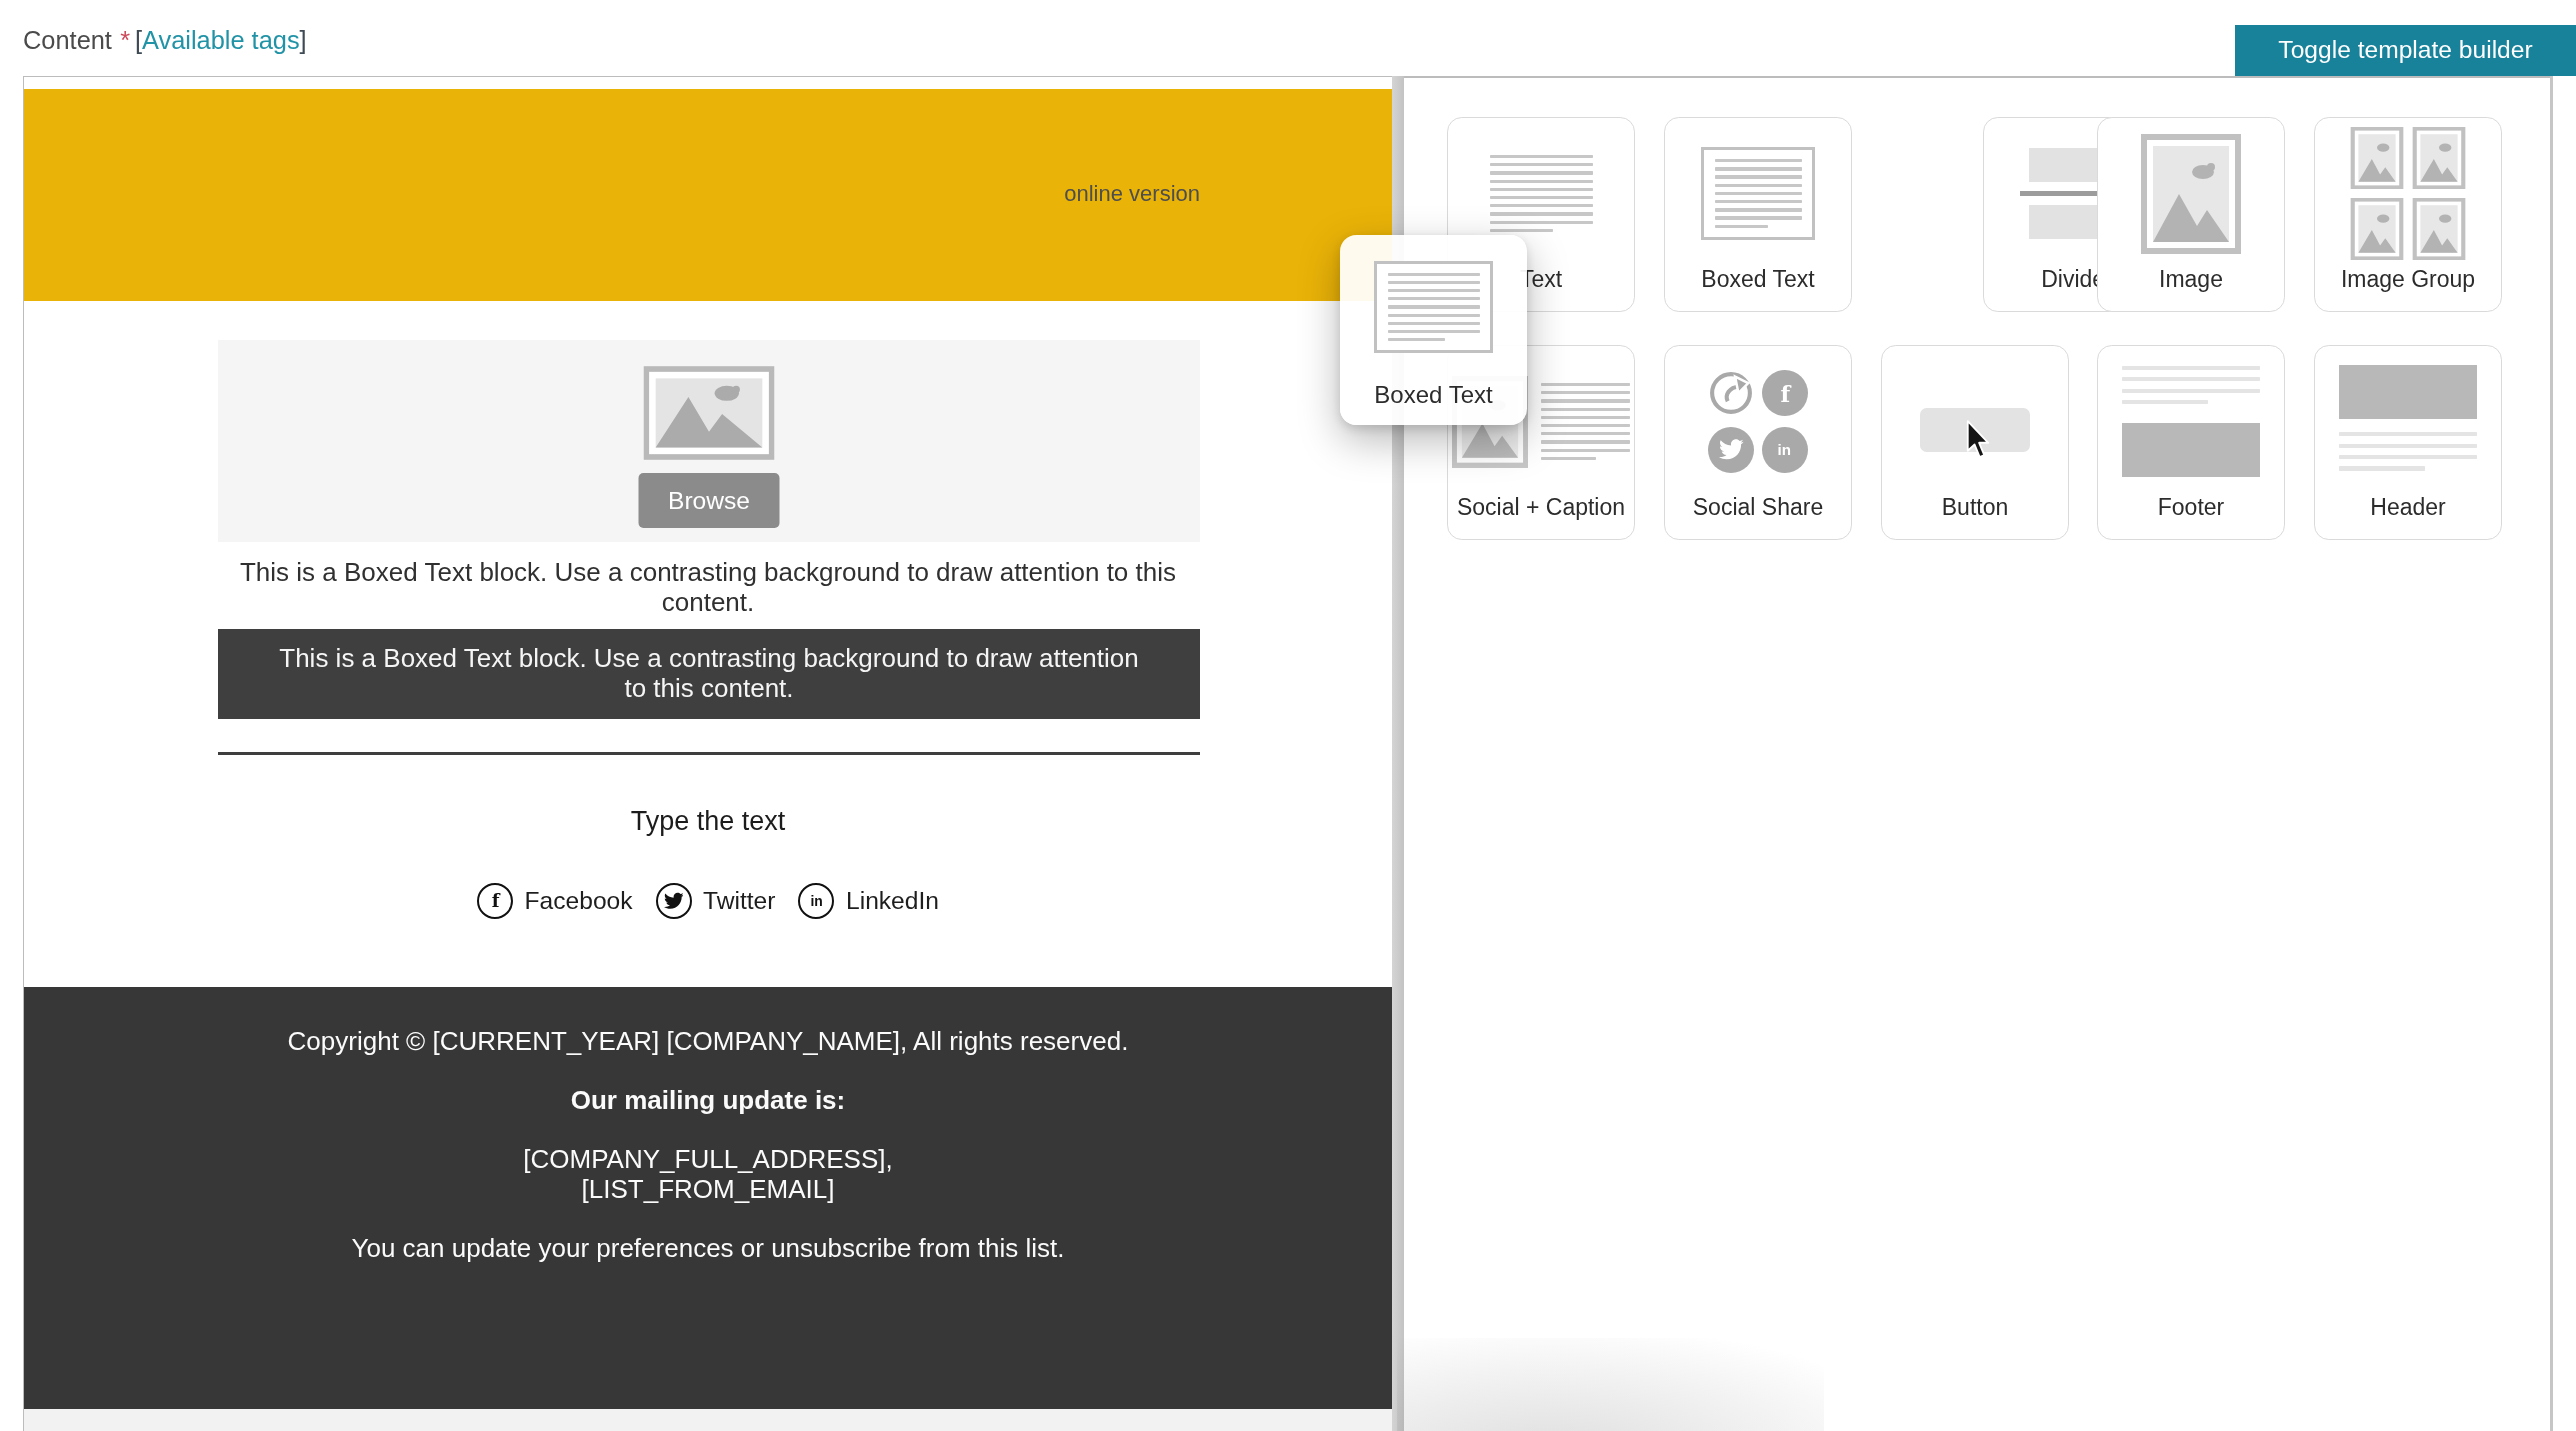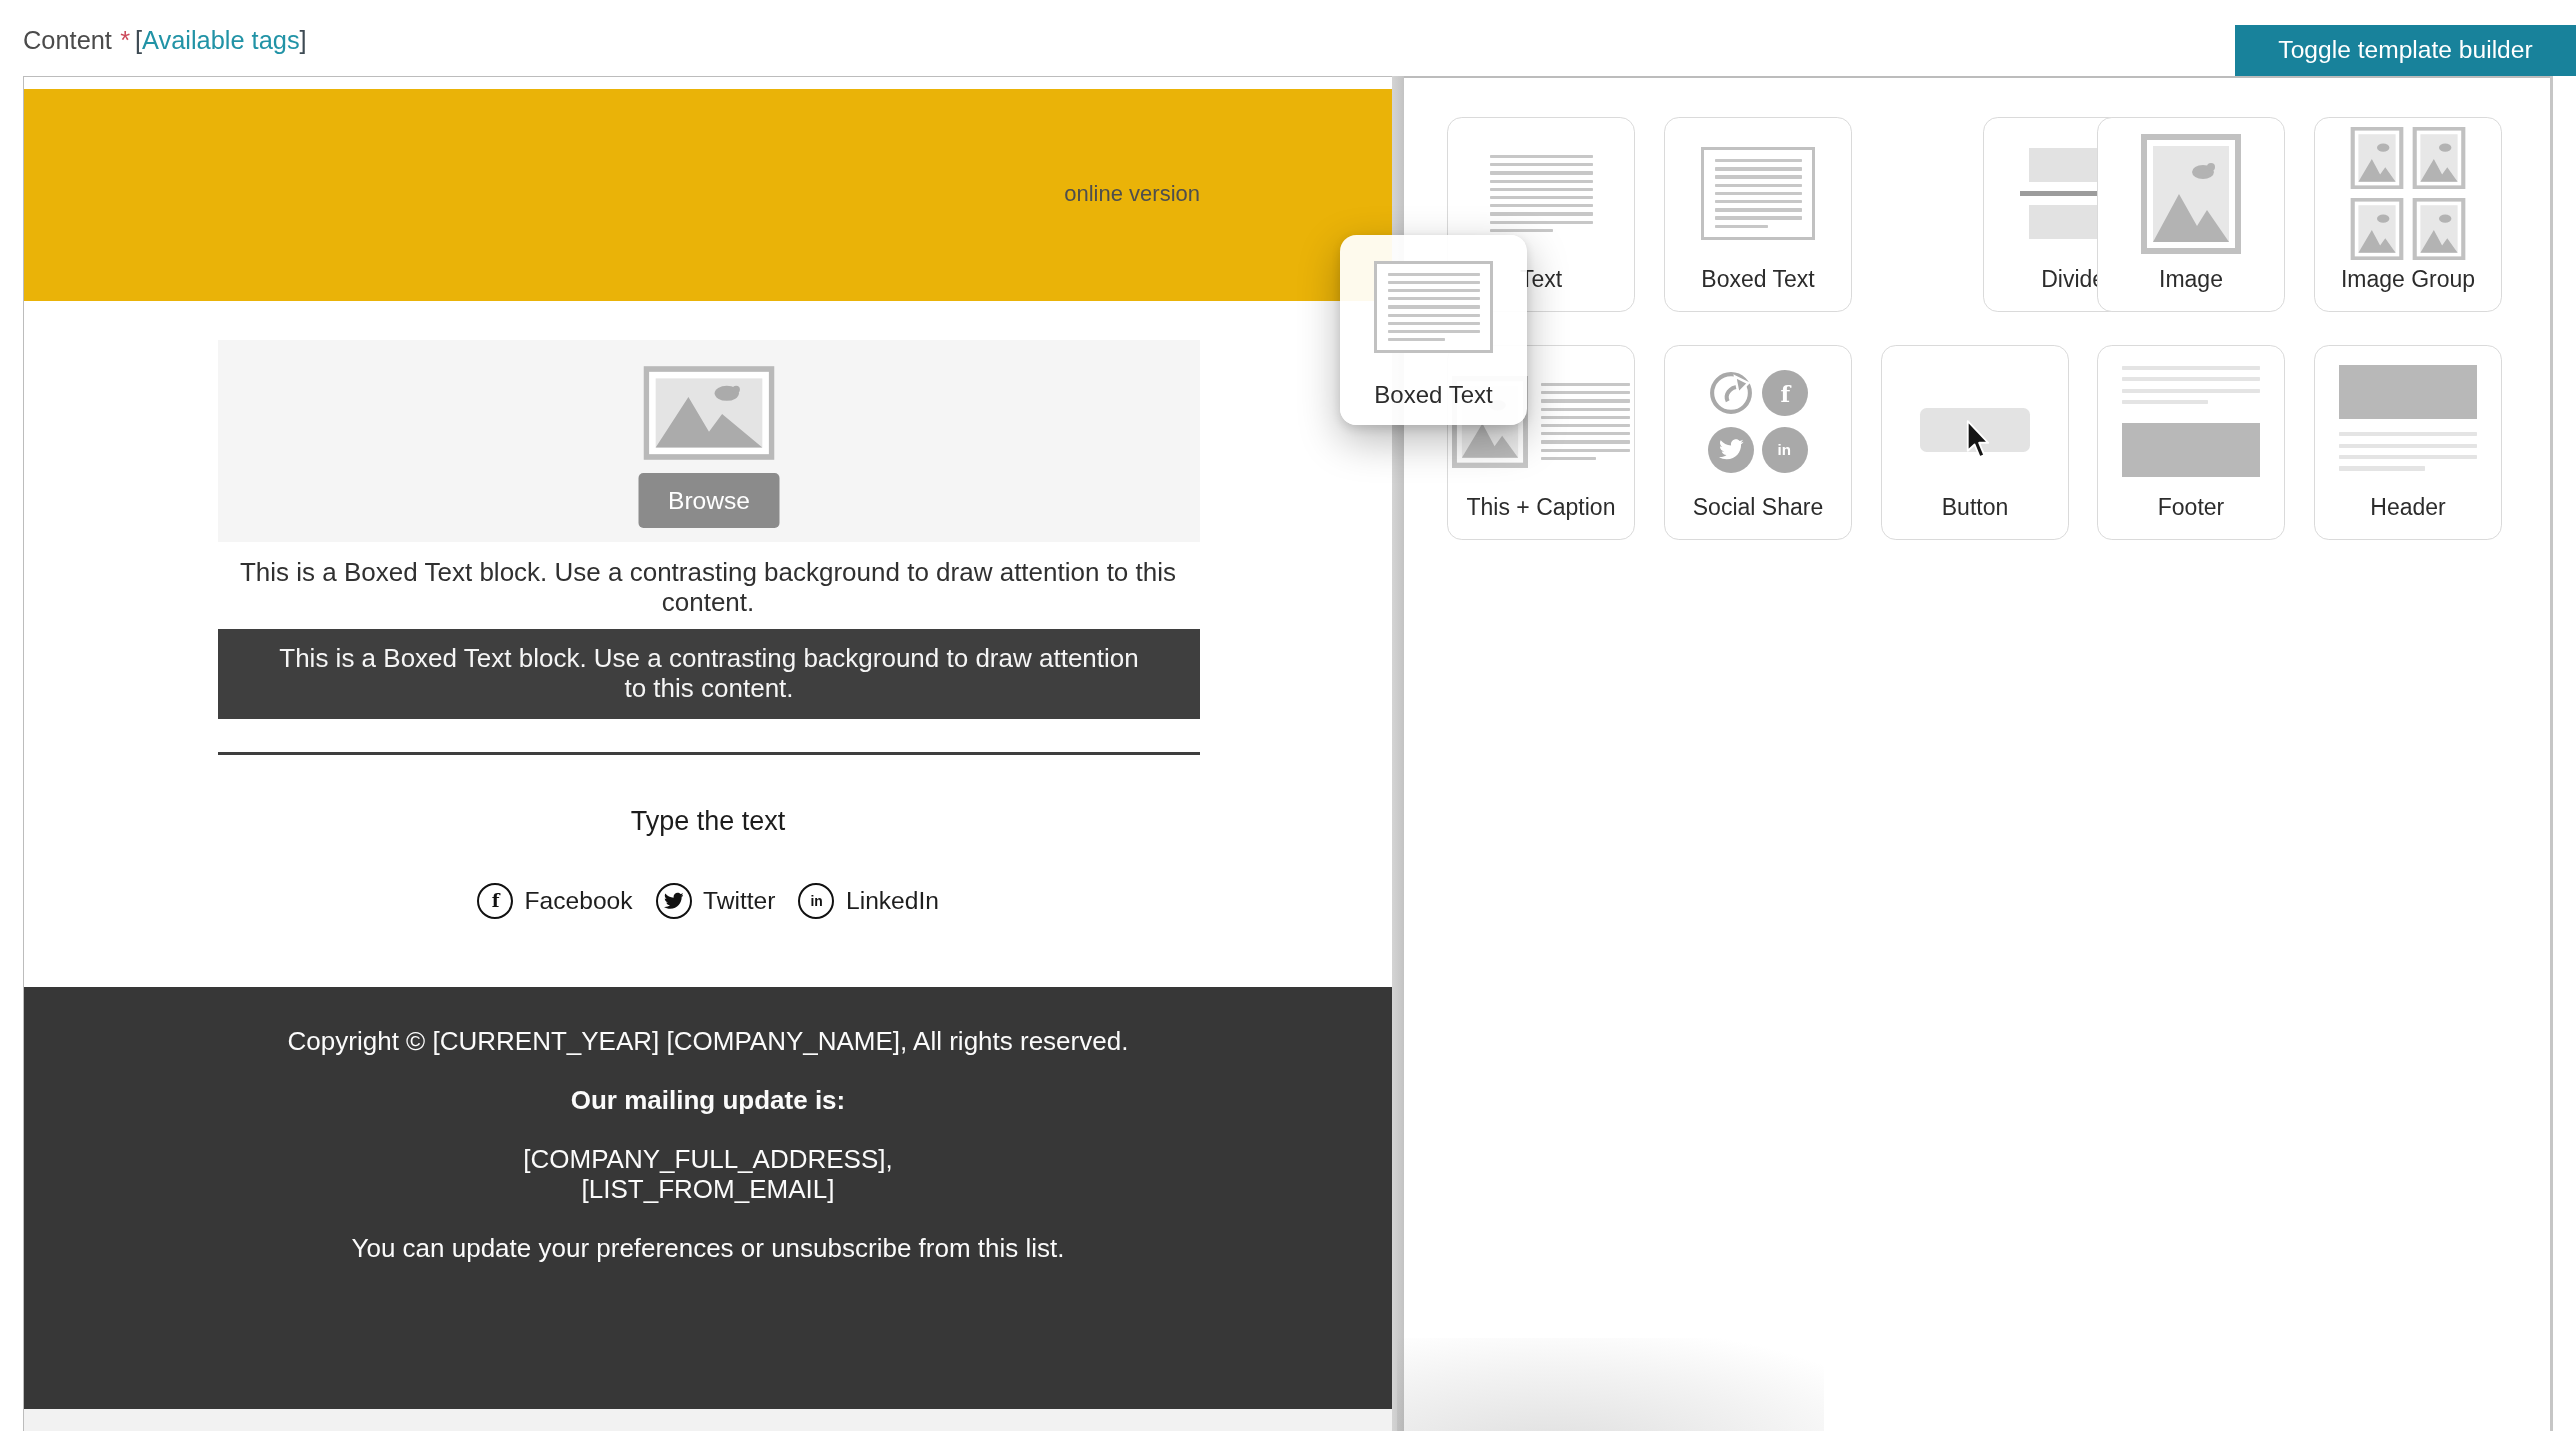--- a/index.html
+++ b/index.html
@@ -307,21 +307,21 @@
           <div class="ln"></div>
           <div class="ln"></div>
           <div class="ln"></div>
           <div class="ln"></div>
           <div class="ln"></div>
           <div class="ln"></div>
           <div class="ln"></div>
         </div>
     </div>
   </div>
-  <div class="tile-label">This + Caption</div>
+  <div class="tile-label">Social + Caption</div>
 </div>
 
 <div class="tile" style="left:1664px;top:345px;">
   <div class="tile-icon">
     <div class="socgrid">
       <span>
         <svg width="46" height="46" viewBox="0 0 56 56">
           <circle cx="28" cy="28" r="23" fill="none" stroke="#a9a9a9" stroke-width="5"></circle>
           <path d="M24 38 C20 30 26 21 38 20" fill="none" stroke="#a9a9a9" stroke-width="5"></path>
           <path d="M33 8 L49 16 L37 28 Z" fill="#a9a9a9" stroke="#ffffff" stroke-width="3"></path>

